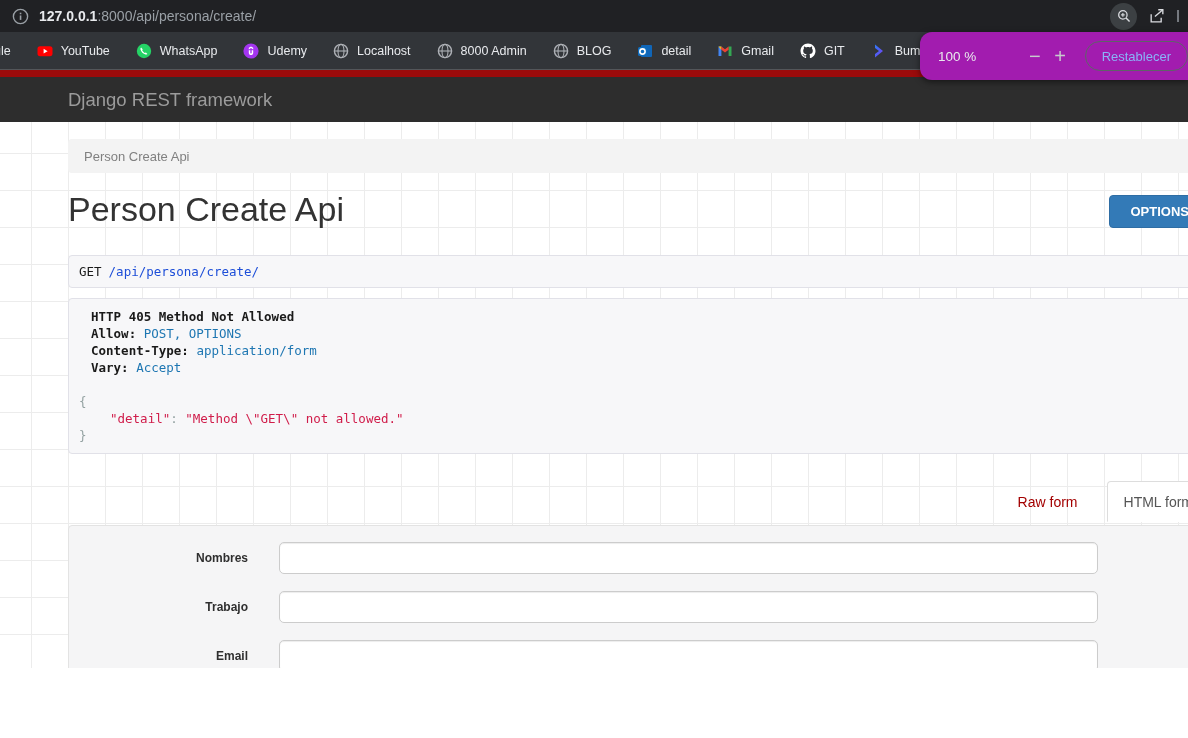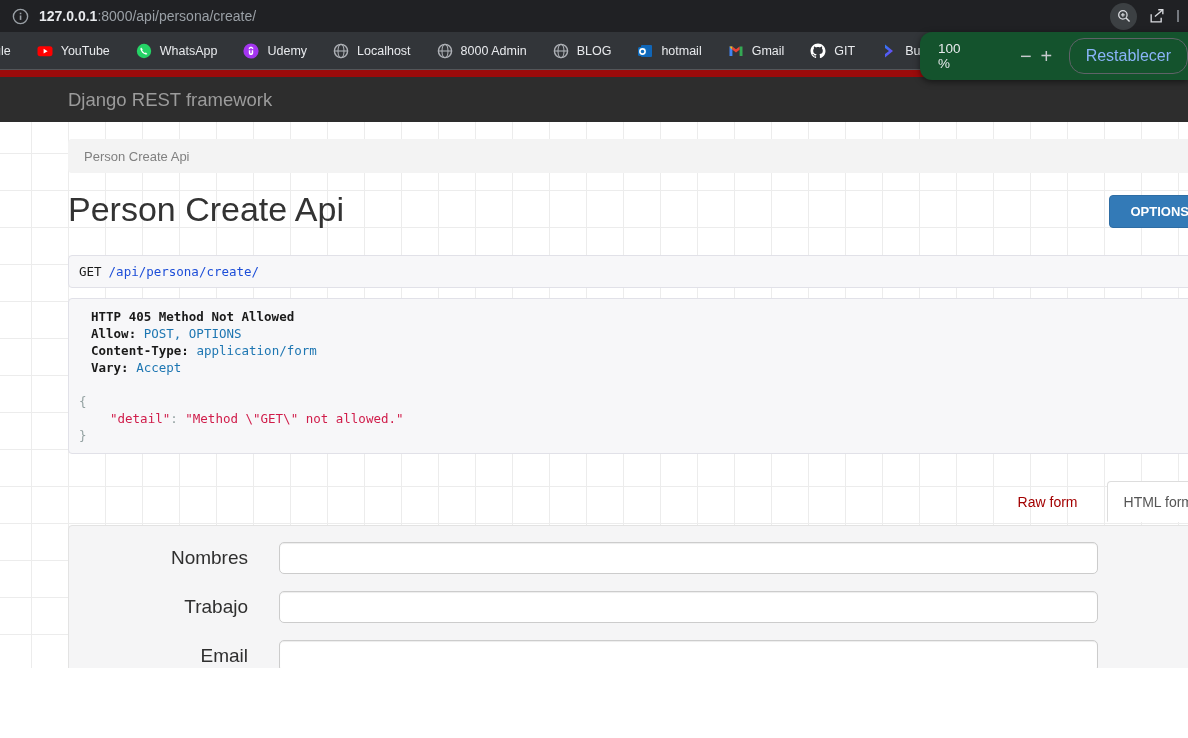--- a/index.html
+++ b/index.html
@@ -18,28 +18,28 @@
 
   .bookmarksbar { height:38px; background:#323539; border-bottom:1px solid #53565a; display:flex; align-items:center; padding-left:2px; white-space:nowrap; overflow:hidden; }
   .bm { display:flex; align-items:center; gap:8px; padding:0 13px; height:28px; border-radius:14px; cursor:pointer; flex:0 0 auto; }
   .bm .fav { width:16px; height:16px; flex:0 0 auto; }
   .bm .bm-label { font-size:12.5px; color:#e8eaed; font-weight:500; }
   .bm-partial { margin-left:-8px; padding-left:0; }
 
   .red-strip { height:7px; background:#9b0b0b; }
 
   
-  .zoom-popup { position:absolute; left:920px; top:32px; width:268px; height:48px; background:#14532d;
+  .zoom-popup { position:absolute; left:920px; top:32px; width:268px; height:48px; background:#a21caf;
     border-radius:12px 0 0 12px; box-shadow:0 2px 6px rgba(0,0,0,.5); display:flex; align-items:center;
     padding:0 0 0 18px; z-index:50; }
   .zoom-level { font-size:13.5px; color:#e8eaed; width:52px; }
   .zoom-minus, .zoom-plus { font-size:20px; color:#c7cacd; width:34px; text-align:center; cursor:pointer; font-weight:400; line-height:1; }
   .zoom-minus { margin-left:46px; }
-  .reset-btn { margin-left:12px; height:36px; padding:0 16px; border:1px solid #5f6368; border-radius:15px;
-    background:transparent; color:#8ab4f8; font-size:16px; font-weight:500; font-family:"Liberation Sans",sans-serif; cursor:pointer; }
+  .reset-btn { margin-left:12px; height:30px; padding:0 16px; border:1px solid #5f6368; border-radius:15px;
+    background:transparent; color:#8ab4f8; font-size:13px; font-weight:500; font-family:"Liberation Sans",sans-serif; cursor:pointer; }
 
   
   .drf-navbar { height:45px; background:#2d2d2d; display:flex; align-items:center;text-align:center; }
   .drf-brand { margin-left:68px; font-size:18.5px; color:#9b9b9b; }
 
   .page-bg { height:546px; background-color:#fff;
     background-image:linear-gradient(#ececec 1px, transparent 1px), linear-gradient(90deg, #ececec 1px, transparent 1px);
     background-size:37px 37px; background-position:-6px -6px; overflow:hidden; }
   .container { width:1142px; margin-left:68px; }
 
@@ -65,21 +65,21 @@
   .blank-line { height:17px; }
   .indent { padding-left:31px; }
 
   .tabs-row { margin-top:27px; height:41px; display:flex; justify-content:flex-end; align-items:center; }
   .raw-tab { font-size:14px; color:#A30000; text-decoration:none; margin-right:15px; padding:10px 14px; cursor:pointer; }
   .html-tab { background:#fff; border:1px solid #ddd; border-bottom:1px solid #fff; border-radius:4px 4px 0 0;
     padding:10px 16px; font-size:14px; color:#555; align-self:stretch; display:flex; align-items:center; cursor:pointer; }
 
   .form-well { margin-top:3px; height:420px; background:#f5f5f6; border:1px solid #e3e3e3; border-radius:4px; padding:16px 19px; }
   .form-row { display:flex; margin-bottom:17px; }
-  .form-label { width:160px; text-align:right; font-size:19px; font-weight:400; color:#2f2f2f; line-height:32px; flex:0 0 auto; }
+  .form-label { width:160px; text-align:right; font-size:12px; font-weight:700; color:#2f2f2f; line-height:32px; flex:0 0 auto; }
   .form-input { margin-left:31px; width:819px; height:32px; border:1px solid #ccc; border-radius:5px; background:#fff;
     box-shadow:inset 0 1px 1px rgba(0,0,0,.075); font-size:14px; color:#555; padding:0 12px; outline:none; }
 </style>
 </head>
 <body>
 
 <div class="addressbar">
   <svg class="info-icon" viewBox="0 0 16 16">
     <circle cx="8" cy="8" r="6.7" fill="none" stroke="#9aa0a6" stroke-width="1.3"></circle>
     <rect x="7.3" y="7" width="1.5" height="4.2" fill="#9aa0a6"></rect>
@@ -162,21 +162,21 @@
     </svg>
     <span class="bm-label">BLOG</span>
   </div>
 
   <div class="bm">
     <svg class="fav" viewBox="0 0 16 16">
       <rect x="4" y="2" width="11" height="12" rx="1" fill="#1066b8"></rect>
       <rect x="1" y="4" width="9" height="9" rx="1.5" fill="#0f6cbd"></rect>
       <circle cx="5.5" cy="8.5" r="2.6" fill="none" stroke="#fff" stroke-width="1.6"></circle>
     </svg>
-    <span class="bm-label">hotmail</span>
+    <span class="bm-label">detail</span>
   </div>
 
   <div class="bm">
     <svg class="fav" viewBox="0 0 16 16">
       <rect x="1.5" y="3.5" width="2.9" height="9.5" fill="#4285F4"></rect>
       <rect x="11.6" y="3.5" width="2.9" height="9.5" fill="#34A853"></rect>
       <path d="M1.5 3.5 L4.4 3.5 L4.4 7 Z" fill="#FBBC04"></path>
       <path d="M4.4 3.5 L8 6.3 L11.6 3.5 L11.6 6.7 L8 9.5 L4.4 6.7 Z" fill="#EA4335"></path>
     </svg>
     <span class="bm-label">Gmail</span>

